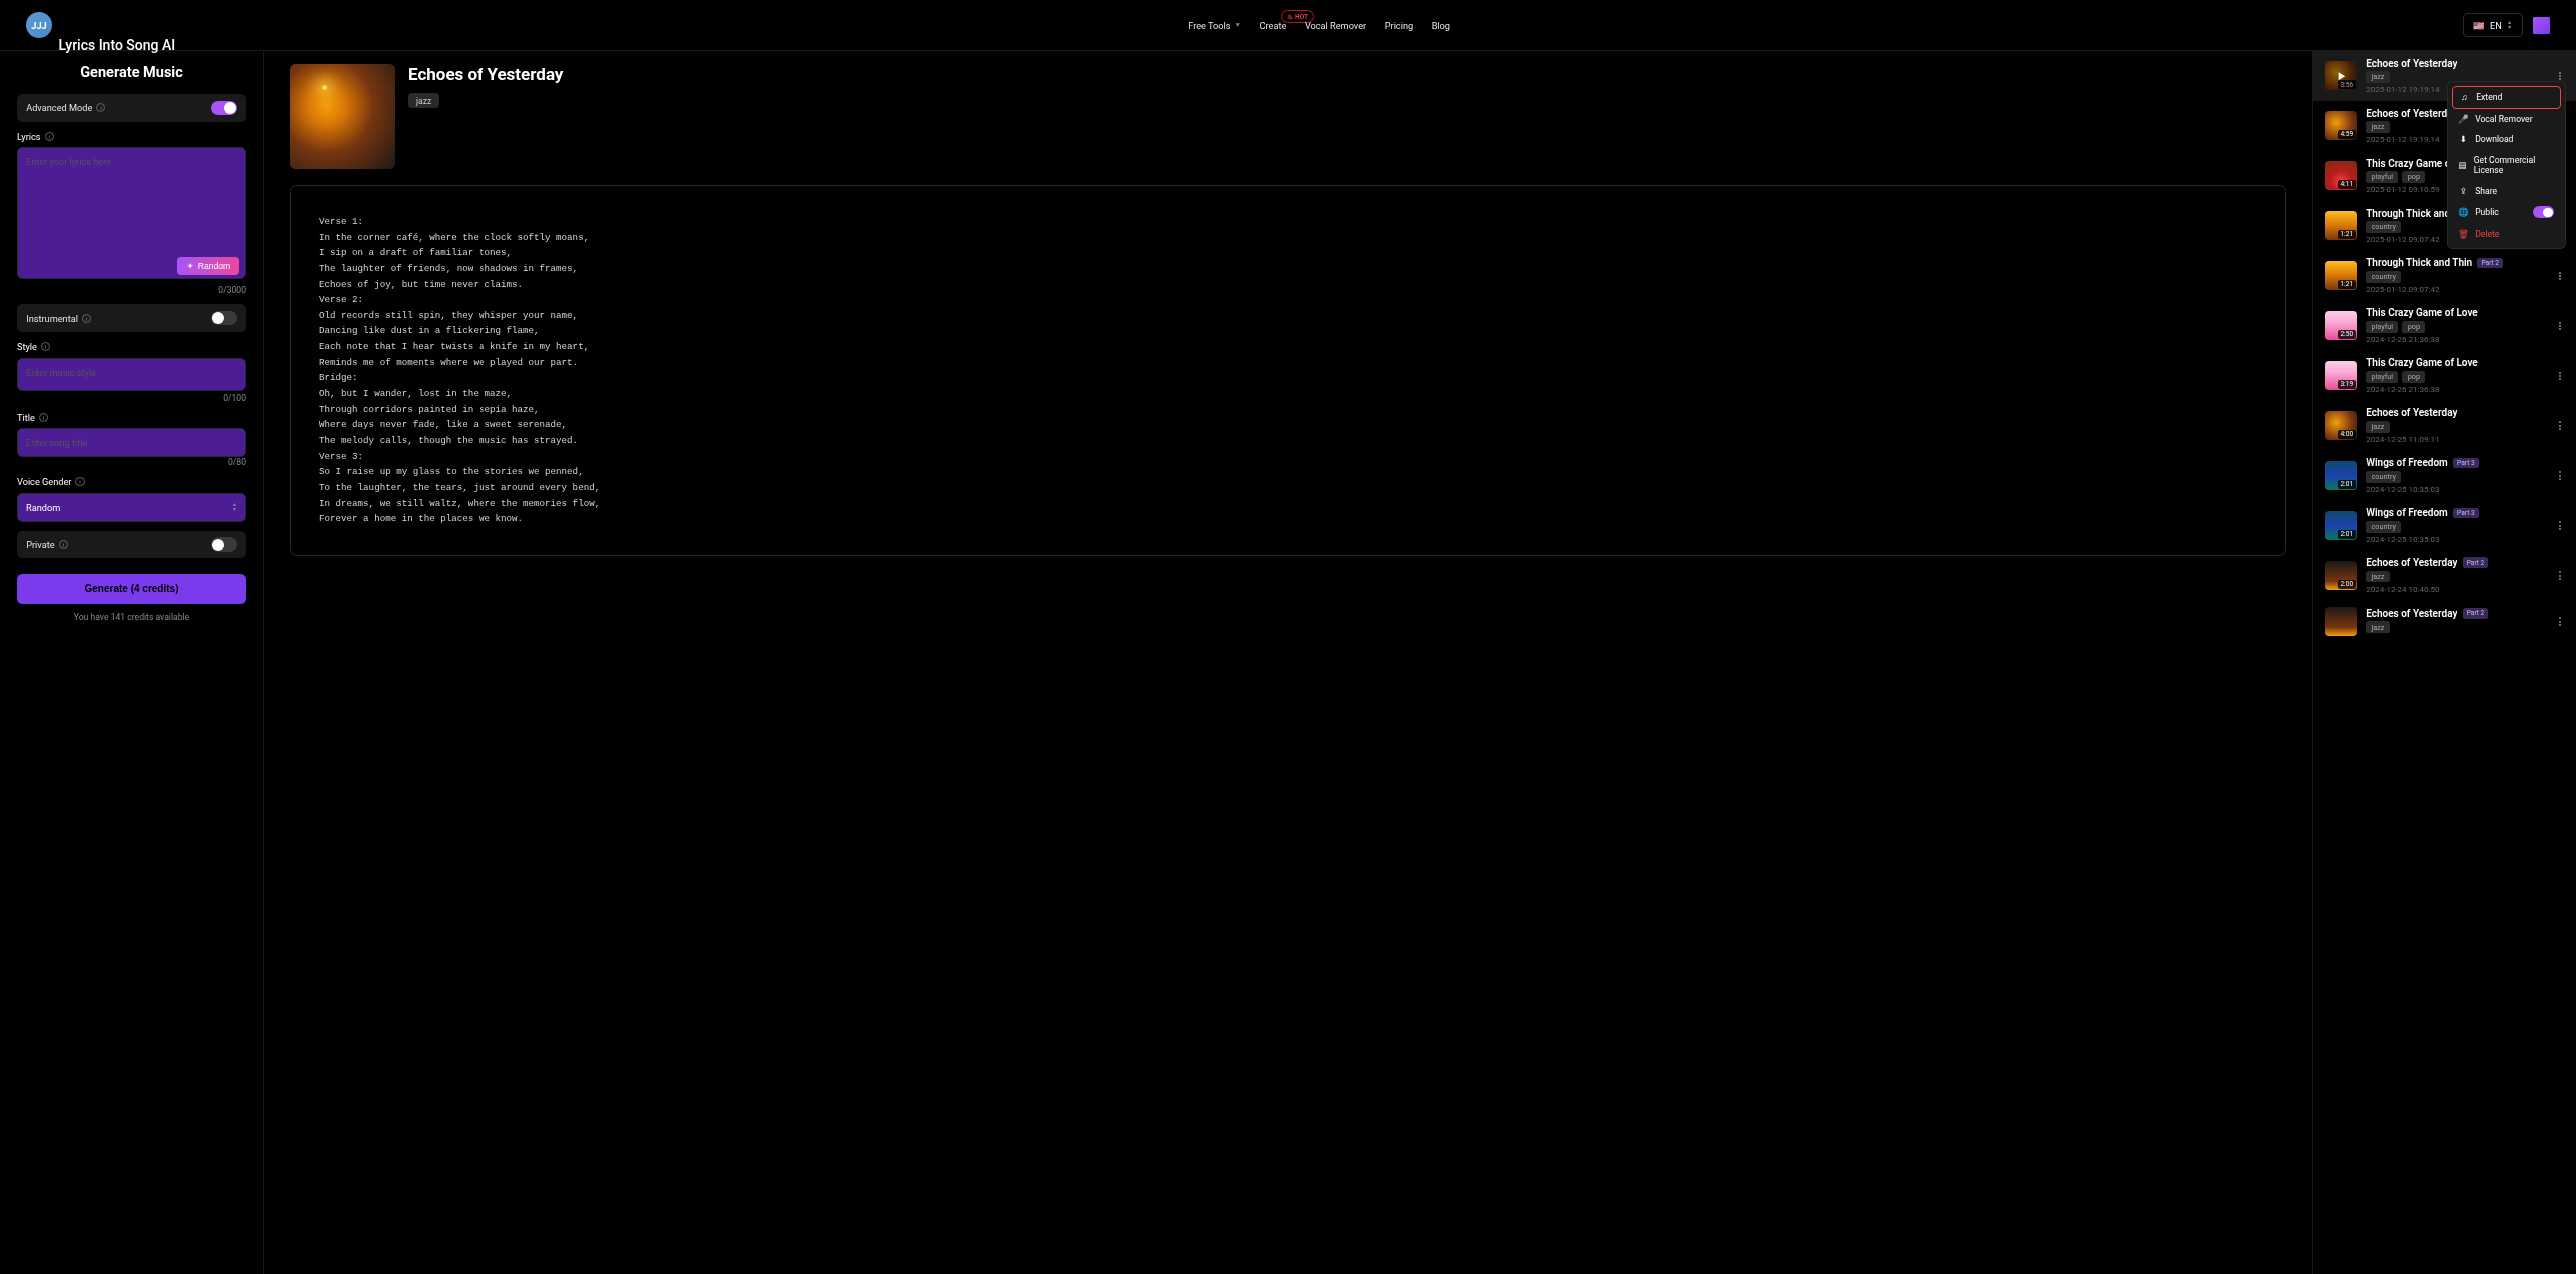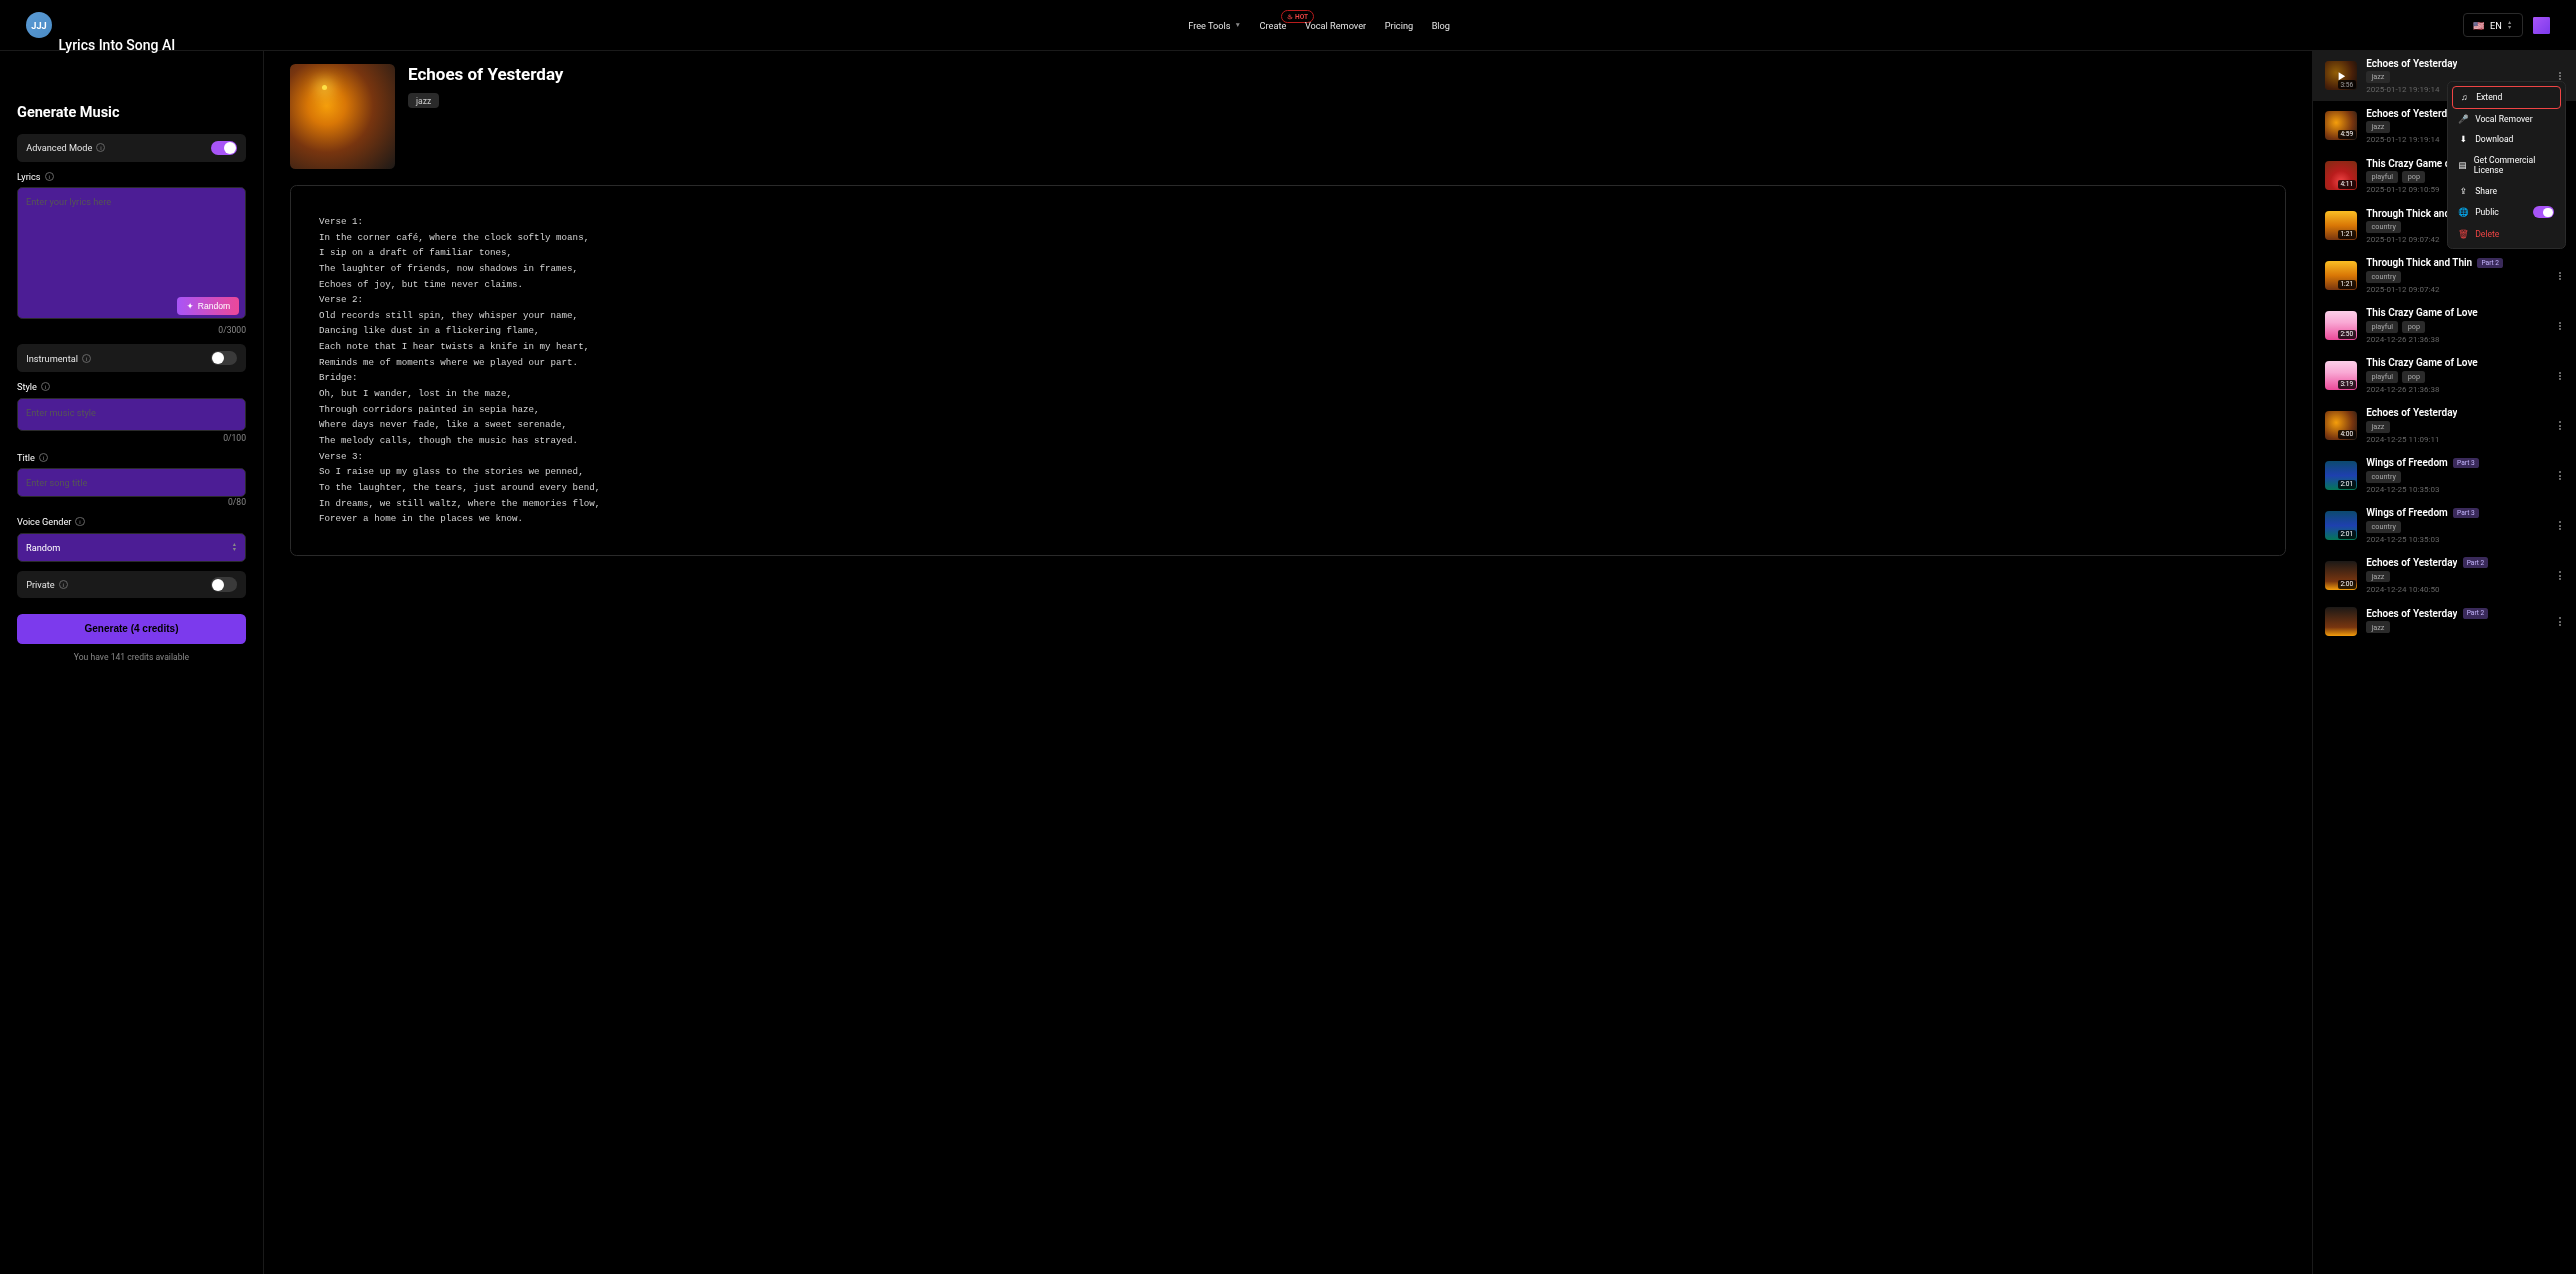--- a/index.html
+++ b/index.html
@@ -44,21 +44,21 @@
 .avatar-box { width: 17px; height: 17px; background: linear-gradient(135deg, #a855f7, #7c3aed); border-radius: 1.3px; }
 
 
 .main { display: flex; flex: 1; overflow: hidden; }
 
 
 .left-panel {
   width: 264px; padding: 13px 17px; border-right: 0.7px solid #1a1a1a;
   overflow-y: auto;
 }
-.panel-title { font-size: 14.5px; font-weight: 700; text-align: left; margin-bottom: 13px; margin-top: 40px; }
+.panel-title { font-size: 14.5px; font-weight: 700; text-align: center; margin-bottom: 13px; }
 .form-row {
   display: flex; align-items: center; justify-content: space-between;
   background: #1a1a1a; padding: 6.6px 9.2px; border-radius: 5.3px; margin-bottom: 9.2px;
 }
 .form-label { display: flex; align-items: center; gap: 4px; color: #e5e5e5; font-size: 9.2px; }
 .info-icon {
   width: 9.2px; height: 9.2px; border: 0.7px solid #666; border-radius: 50%;
   display: inline-flex; align-items: center; justify-content: center;
   font-size: 6px; color: #888;
 }

